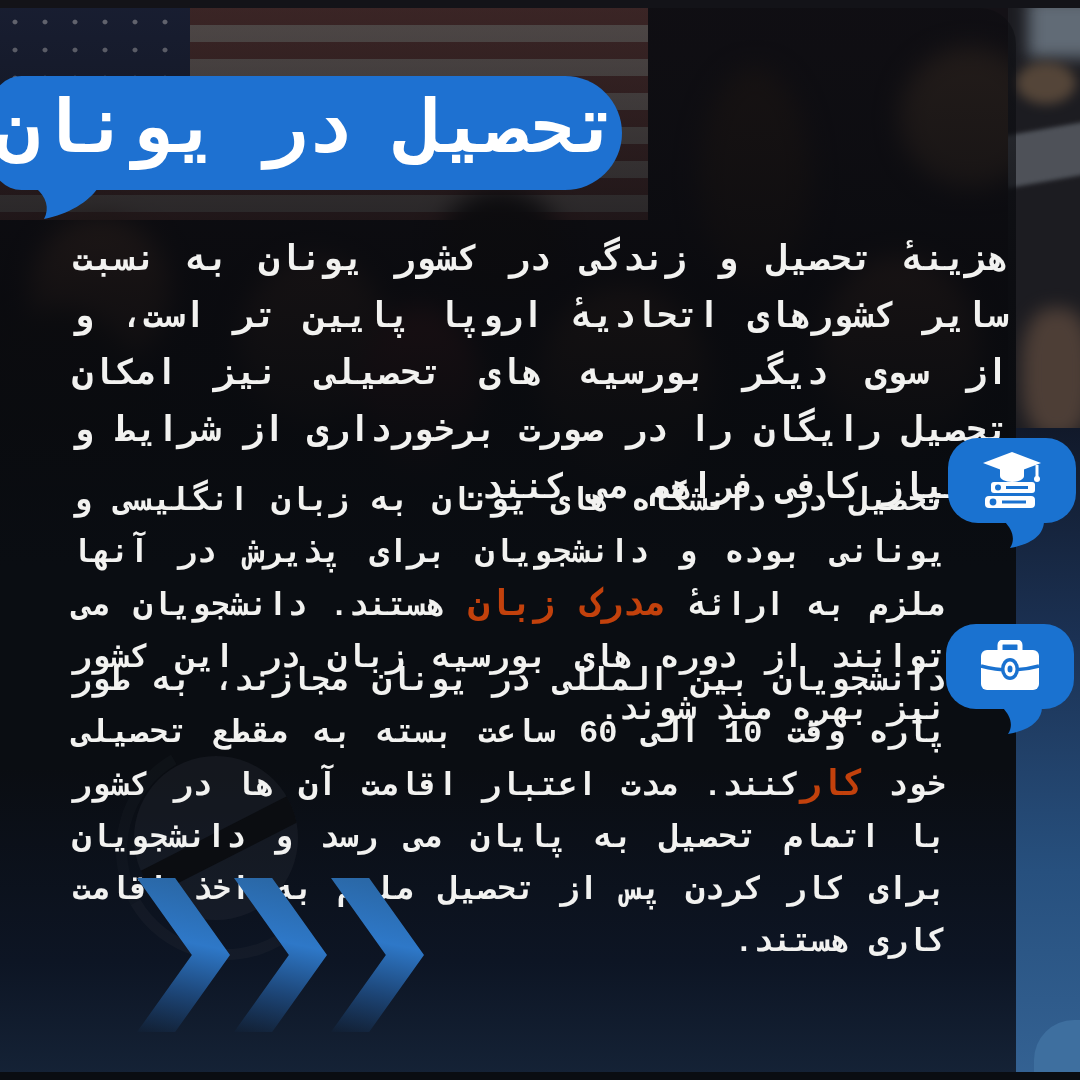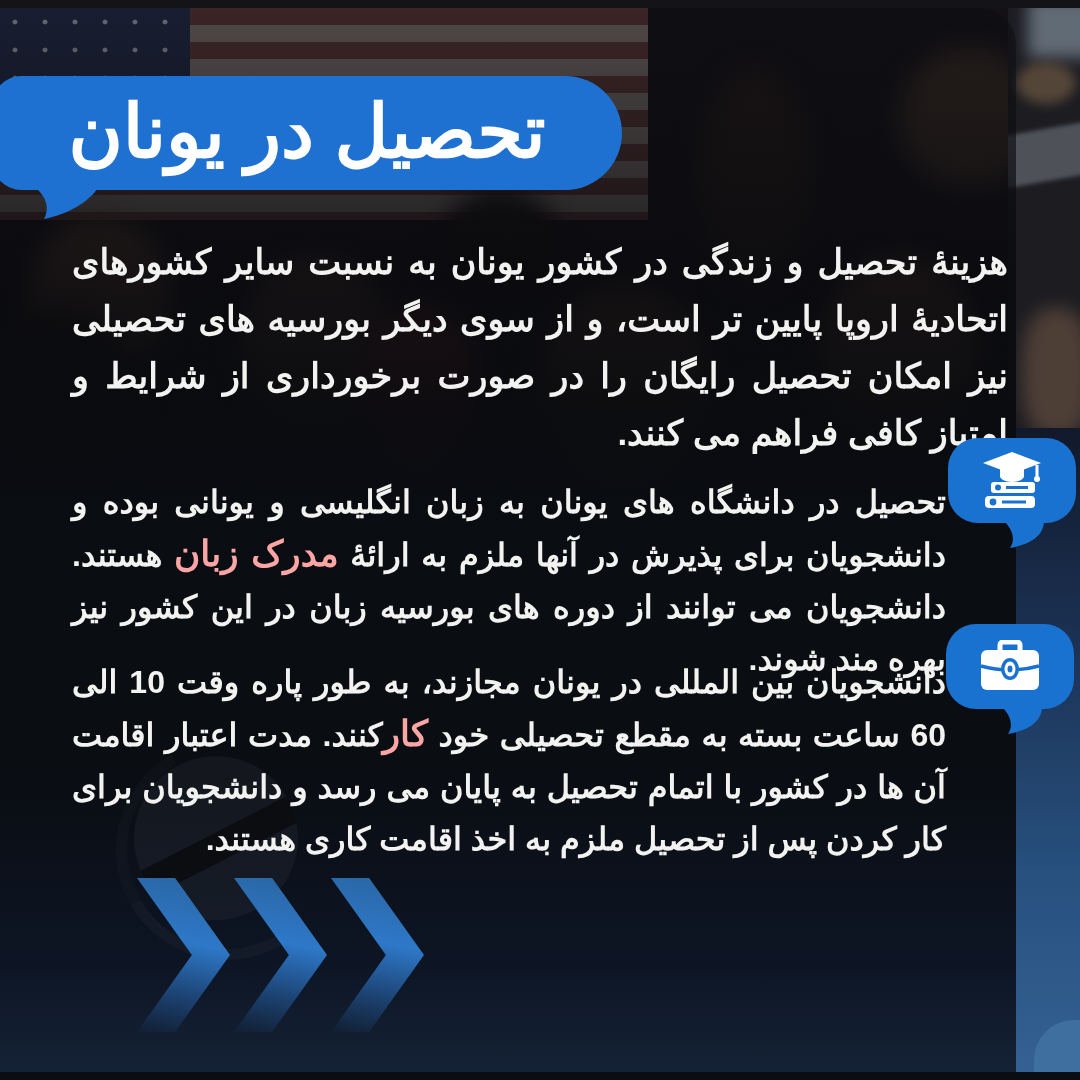--- a/index.html
+++ b/index.html
@@ -1,18 +1,18 @@
 <!DOCTYPE html>
 <html lang="fa"><head>
 <meta charset="utf-8">
 <style>
   html,body{margin:0;padding:0;background:#000;}
   .canvas{
     position:relative;width:1080px;height:1080px;overflow:hidden;
-    background:#0b0d11;font-family:Liberation Sans, sans-serif;
+    background:#0b0d11;font-family:Liberation Mono, monospace;
   }
   
   .photo-area{position:absolute;left:0;top:8px;width:1080px;height:478px;background:#141116;overflow:hidden;}
   .flag-stripes{position:absolute;left:0;top:0;width:648px;height:212px;
     background:repeating-linear-gradient(180deg,#6e403c 0 17px,#9a8b84 17px 34px);opacity:.85;}
   .flag-canton{position:absolute;left:0;top:0;width:190px;height:142px;background:#232c4b;
     background-image:radial-gradient(rgba(228,228,238,.7) 2px,transparent 3px);background-size:30px 28px;}
   .blob{position:absolute;border-radius:50%;filter:blur(12px);}
   .b1{left:30px;top:210px;width:140px;height:150px;background:#54392c;}
   .b2{left:-20px;top:300px;width:160px;height:180px;background:#1a1412;}
@@ -51,21 +51,21 @@
   .title-bubble{position:absolute;left:-8px;top:76px;width:630px;height:114px;background:#1e71d1;
     border-radius:30px 58px 58px 30px;}
   .title-text{width:100%;height:114px;line-height:112px;text-align:center;direction:rtl;
     color:#ffffff;font-size:74px;font-weight:bold;letter-spacing:1px;}
   .title-tail{position:absolute;left:36px;top:188px;}
   
   .para{position:absolute;direction:rtl;text-align:justify;color:#f2f2f0;font-weight:bold;}
   .p1{left:72px;width:936px;top:198px;font-size:35px;line-height:57px;}
   .p2{left:72px;width:874px;top:444px;font-size:32px;line-height:52px;}
   .p3{left:72px;width:874px;top:624px;font-size:32px;line-height:52px;}
-  .hl{color:#fca5a5;font-size:1.12em;}
+  .hl{color:#c2410c;font-size:1.12em;}
   
   .icon-bubble{position:absolute;width:128px;height:85px;border-radius:30px;background:#1a72d0;
     display:flex;align-items:center;justify-content:center;}
   .ib-grad{left:948px;top:438px;}
   .ib-work{left:946px;top:624px;}
   .ib-tail{position:absolute;}
   .t-grad{left:1004px;top:521px;}
   .t-work{left:1002px;top:707px;}
   
   .chevrons{position:absolute;left:137px;top:878px;display:flex;gap:4px;}

